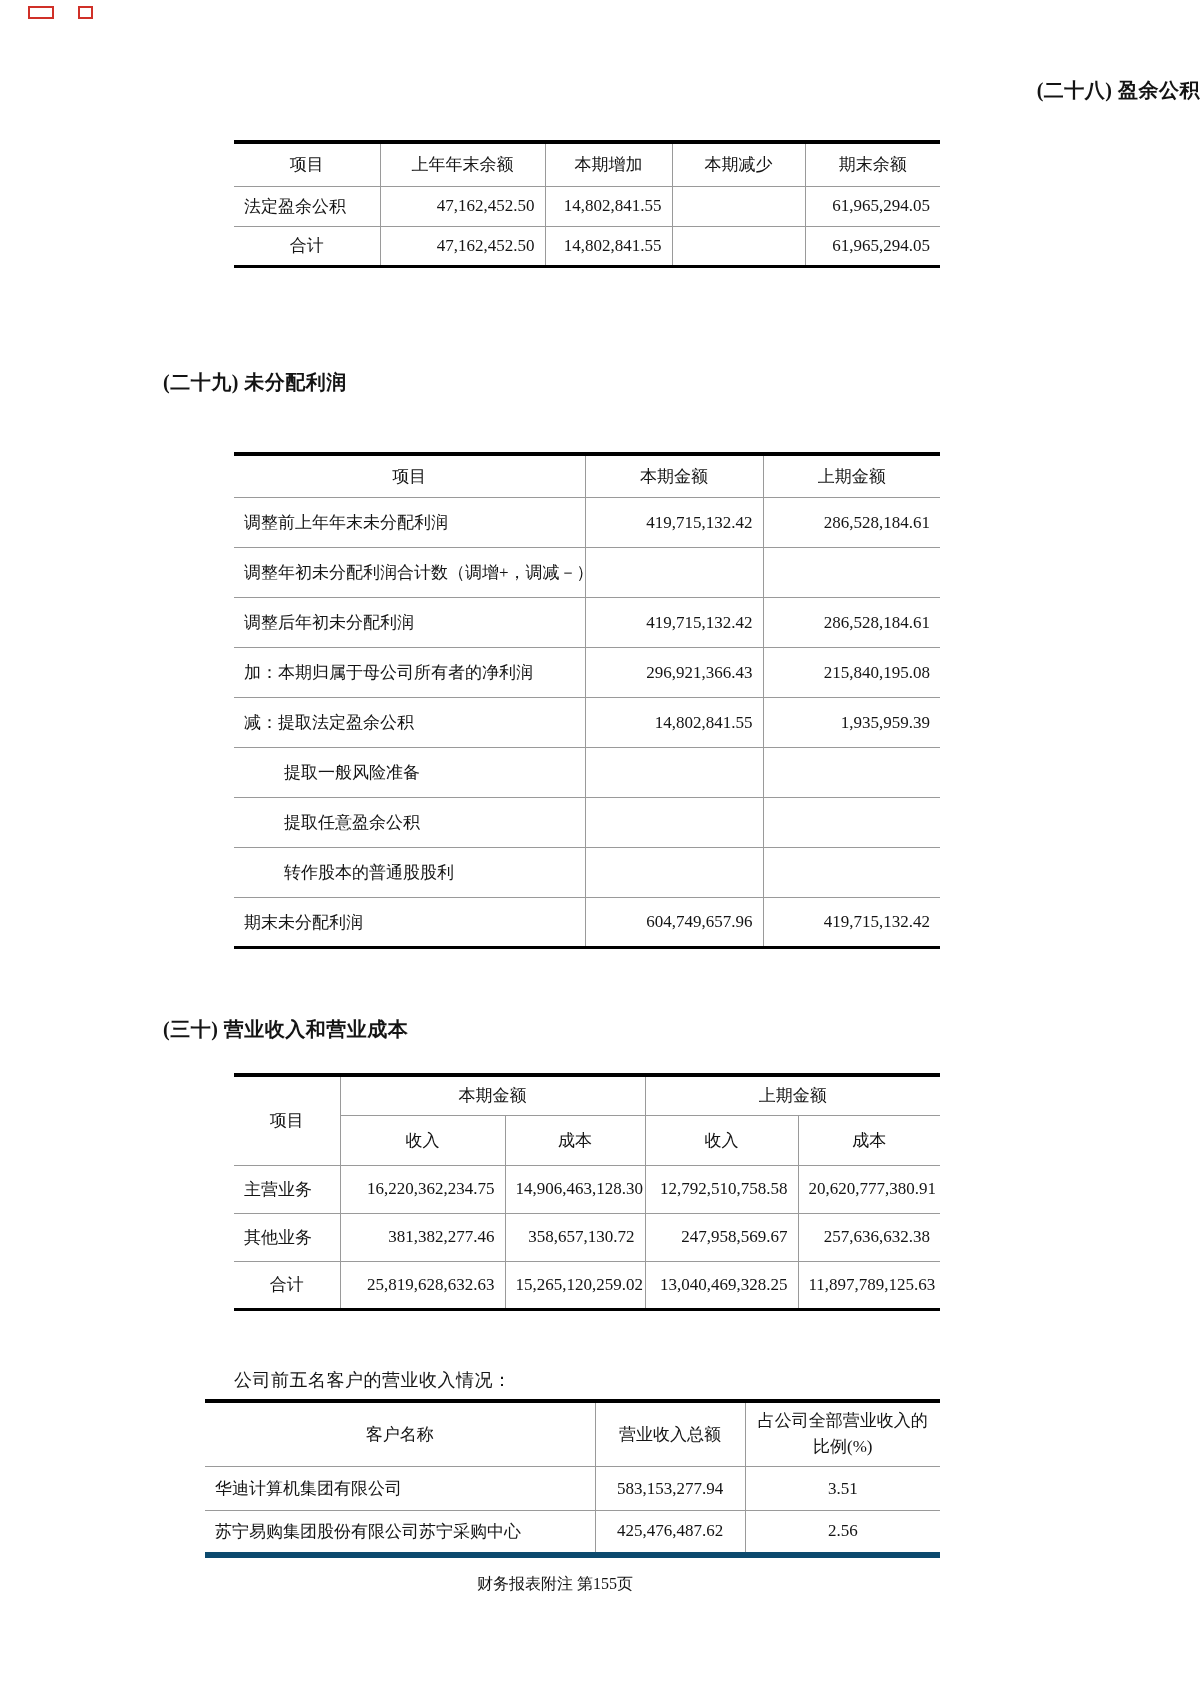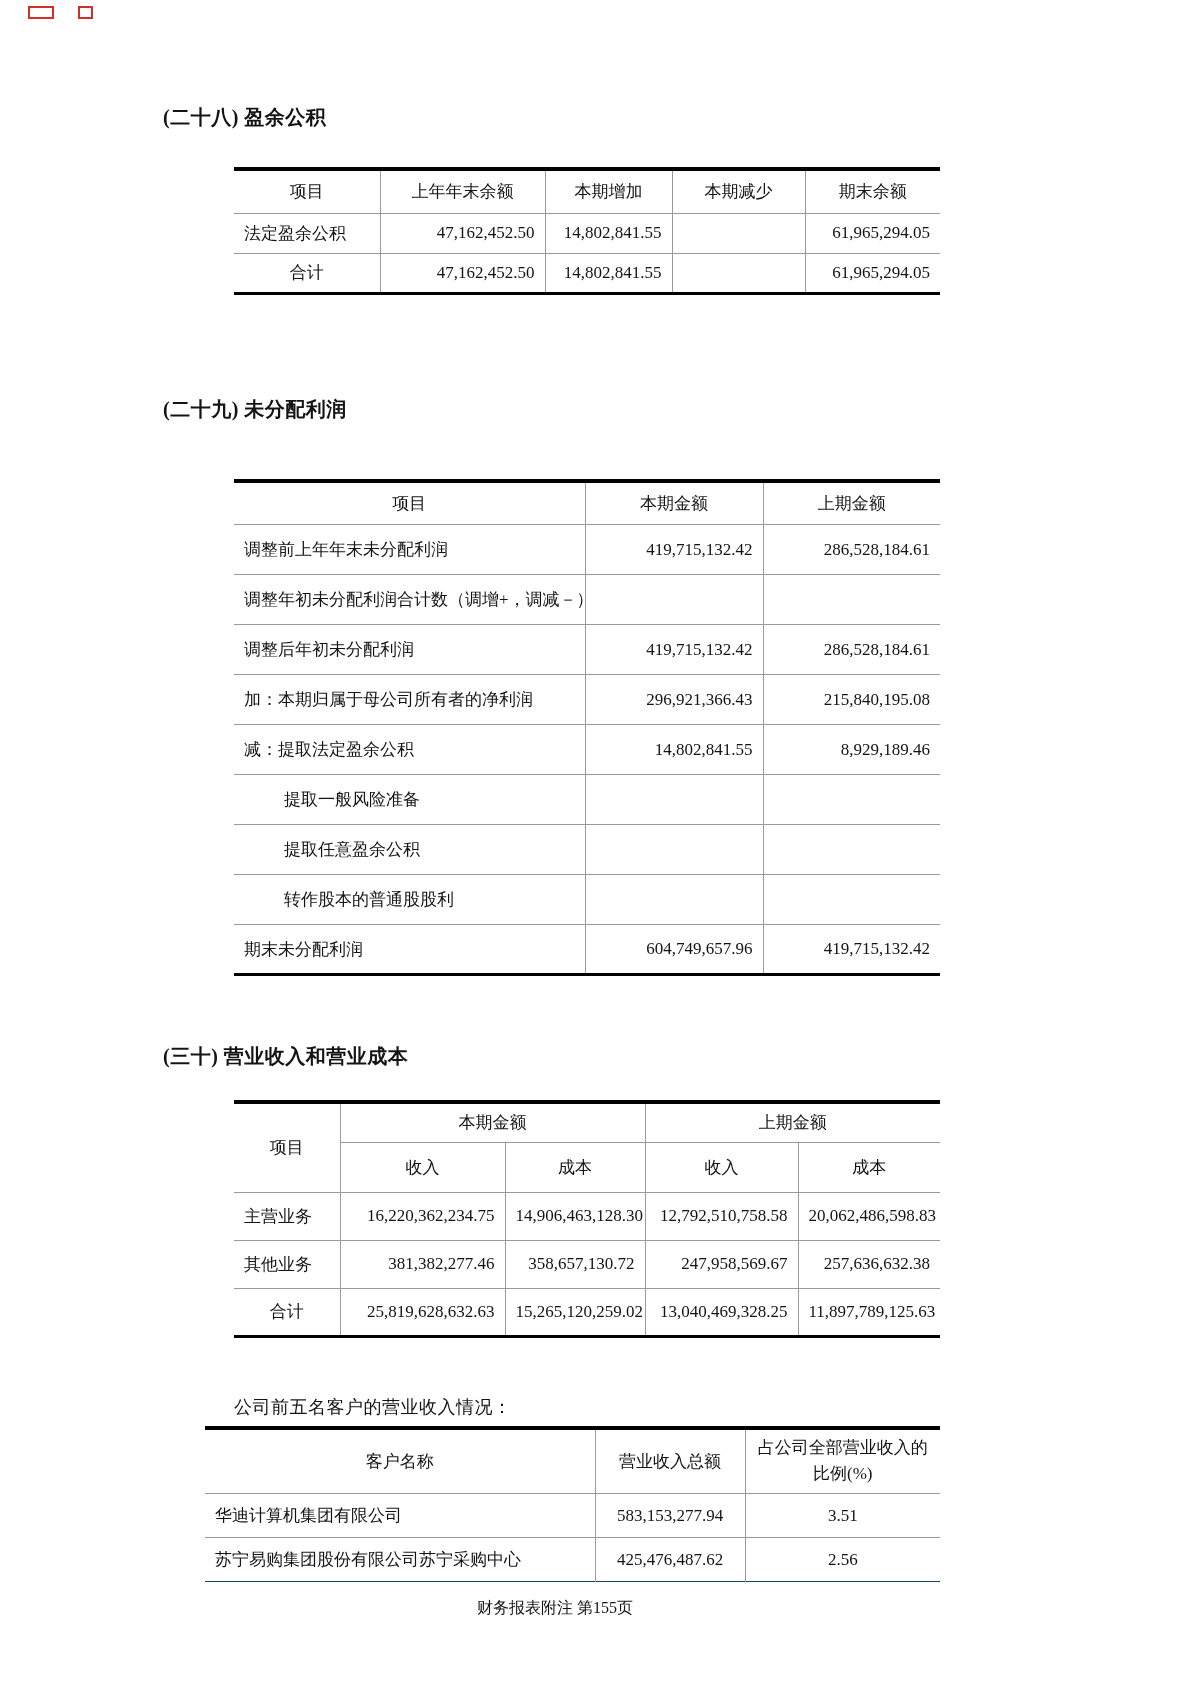--- a/index.html
+++ b/index.html
@@ -14,21 +14,21 @@
   }
   .scan-mark { position:absolute; top:6px; height:13px; border:2px solid #d03028; }
   .scan-mark.m1 { left:28px; width:26px; }
   .scan-mark.m2 { left:78px; width:15px; }
 
   .heading {
     font-size:20px; font-weight:bold;
     margin-left:163px; line-height:28px;
     letter-spacing:0.5px;
   }
-  .h28 { padding-top:103px; }
+  .h28 { padding-top:76px;text-align:right; }
   .h29 { margin-top:100px; }
   .h30 { margin-top:66px; }
 
   table { border-collapse:collapse; table-layout:fixed; }
   .tbl {
     margin-left:234px; width:706px;
     border-top:4px solid #000;
     border-bottom:3px solid #000;
   }
   .tbl th, .tbl td {
@@ -42,21 +42,21 @@
   .tbl tr { border-bottom:1px solid #9a9a9a; }
   .tbl tr.last { border-bottom:none; }
 
   .t1 thead tr { height:44px; }
   .t1 tbody tr { height:40px; }
   .t2 thead tr { height:44px; }
   .t2 tbody tr { height:50px; }
   .t3 .gr { height:40px; }
   .t3 .sub { height:50px; }
   .t3 tbody tr { height:48px; }
-  .t4 { margin-left:205px; width:735px; border-bottom:1px solid #0c4a6e; margin-top:6px; }
+  .t4 { margin-left:205px; width:735px; border-bottom:6px solid #0c4a6e; margin-top:6px; }
   .t4 thead tr { height:66px; }
   .t4 tbody tr { height:44px; }
 
   .t2 { margin-top:56px; }
   .t1 { margin-top:36px; }
   .t3 { margin-top:30px; }
 
   th { text-align:center; }
   .c-label { text-align:left; padding-left:14px; }
   .c-label.ind { padding-left:50px; }
@@ -150,21 +150,21 @@
         <td class="c-num">286,528,184.61</td>
       </tr>
       <tr>
         <td class="first c-label">加：本期归属于母公司所有者的净利润</td>
         <td class="c-num">296,921,366.43</td>
         <td class="c-num">215,840,195.08</td>
       </tr>
       <tr>
         <td class="first c-label">减：提取法定盈余公积</td>
         <td class="c-num">14,802,841.55</td>
-        <td class="c-num">8,929,189.46</td>
+        <td class="c-num">1,935,959.39</td>
       </tr>
       <tr>
         <td class="first c-label ind">提取一般风险准备</td>
         <td class="c-num"></td>
         <td class="c-num"></td>
       </tr>
       <tr>
         <td class="first c-label ind">提取任意盈余公积</td>
         <td class="c-num"></td>
         <td class="c-num"></td>
@@ -204,21 +204,21 @@
         <th>收入</th>
         <th>成本</th>
       </tr>
     </thead>
     <tbody>
       <tr>
         <td class="first c-label">主营业务</td>
         <td class="c-num">16,220,362,234.75</td>
         <td class="c-num">14,906,463,128.30</td>
         <td class="c-num">12,792,510,758.58</td>
-        <td class="c-num">20,062,486,598.83</td>
+        <td class="c-num">20,620,777,380.91</td>
       </tr>
       <tr>
         <td class="first c-label">其他业务</td>
         <td class="c-num">381,382,277.46</td>
         <td class="c-num">358,657,130.72</td>
         <td class="c-num">247,958,569.67</td>
         <td class="c-num">257,636,632.38</td>
       </tr>
       <tr class="last">
         <td class="first c-center">合计</td>

